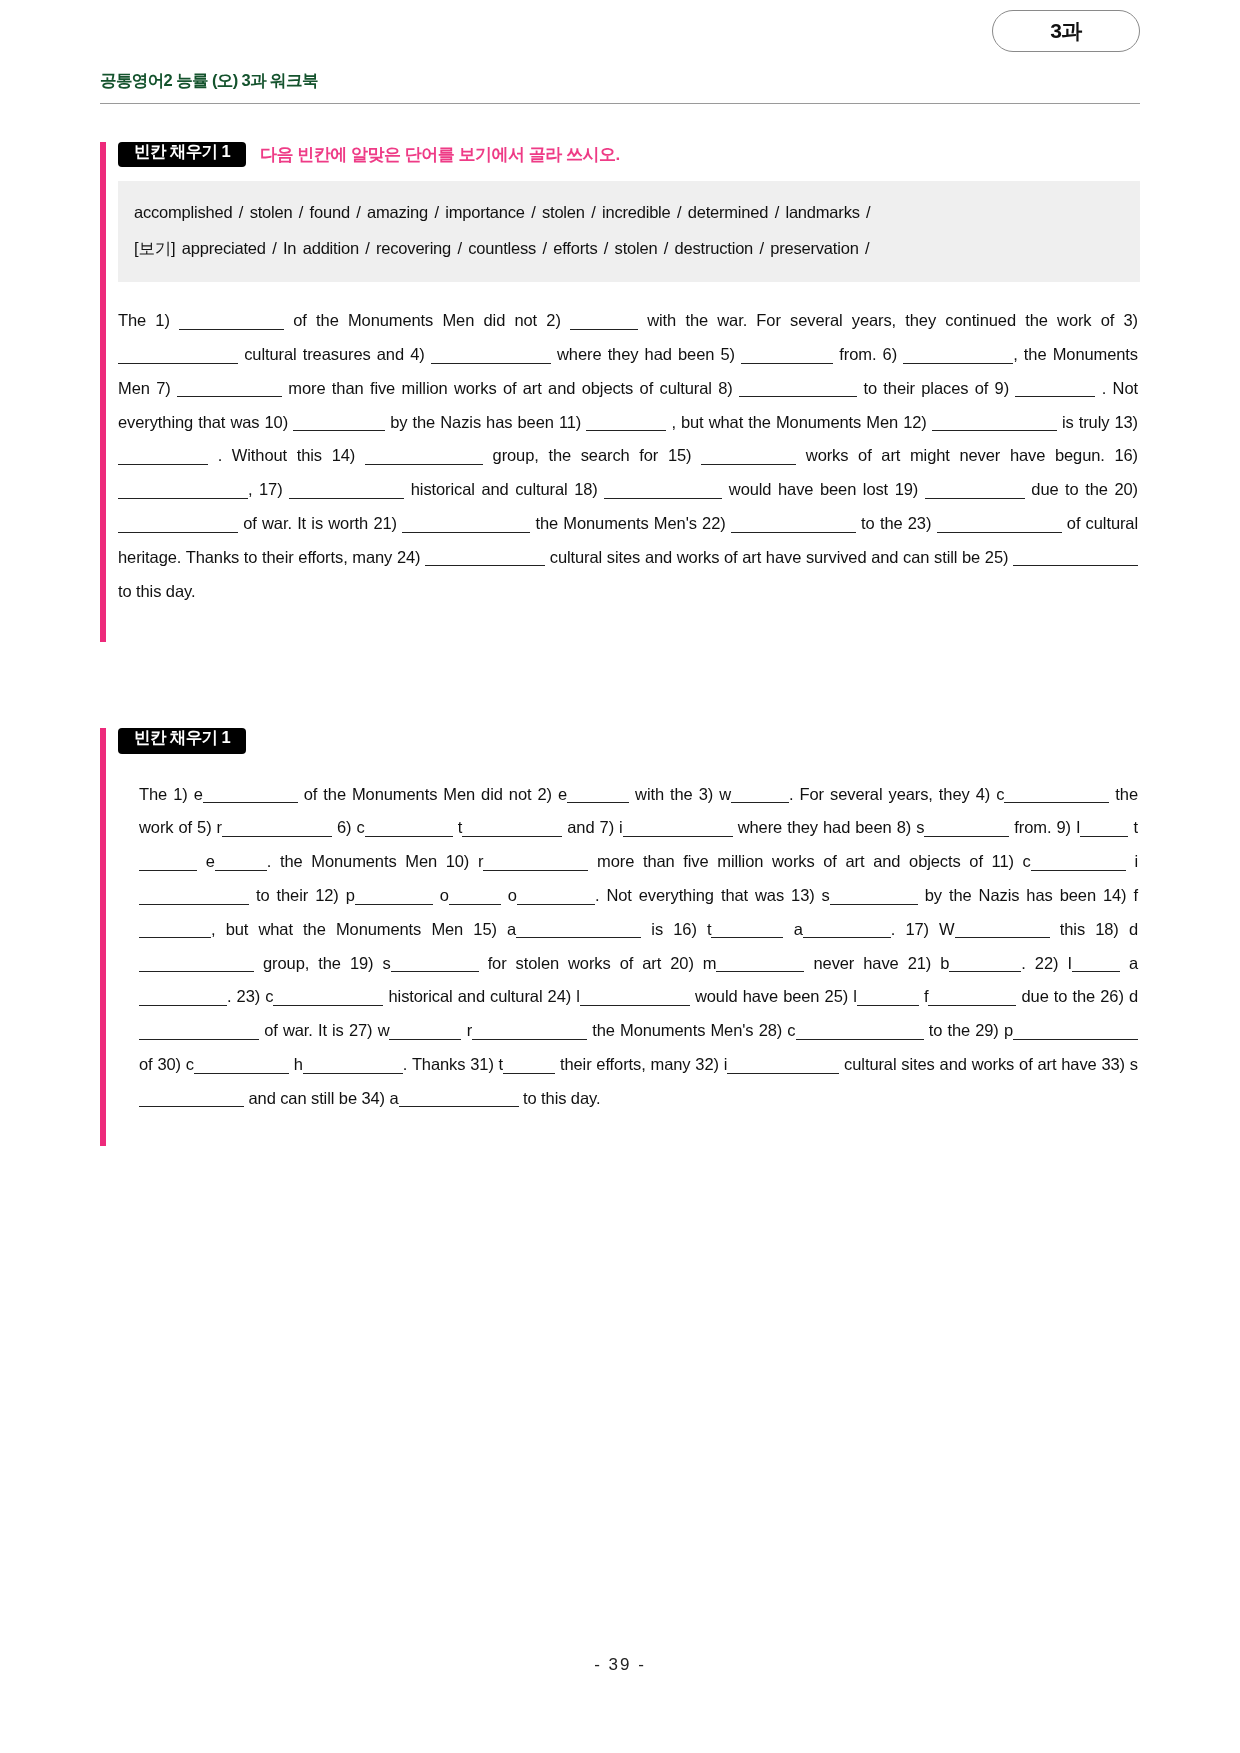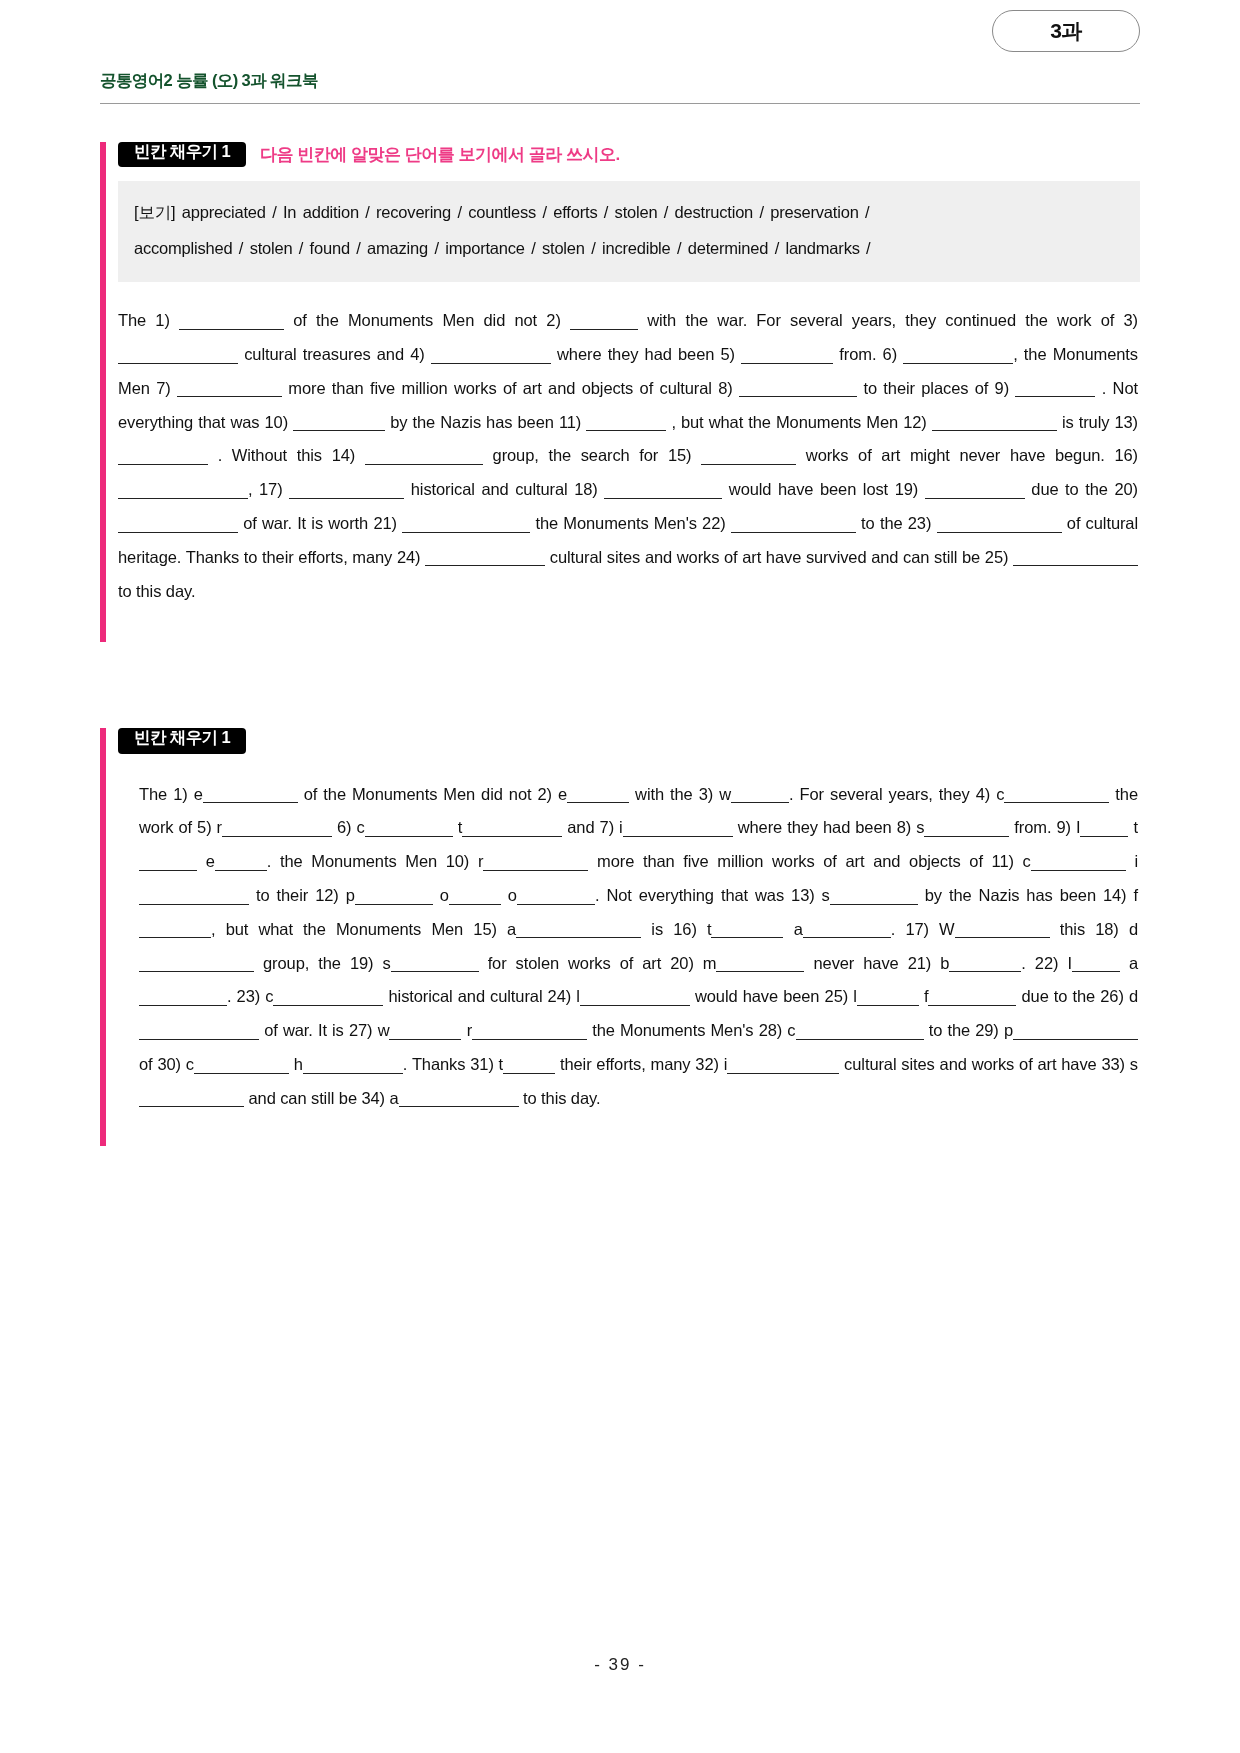--- a/index.html
+++ b/index.html
@@ -169,22 +169,22 @@
 
   <div class="section">
     <div class="section-bar"></div>
 
     <div class="section-head">
       <div class="section-tag">빈칸 채우기 1</div>
       <div class="section-instruction">다음 빈칸에 알맞은 단어를 보기에서 골라 쓰시오.</div>
     </div>
 
     <div class="wordbank">
+      <div class="bank-line">accomplished / stolen / found / amazing / importance / stolen / incredible / determined / landmarks /</div>
       <div class="bank-line">[보기]  appreciated / In addition / recovering / countless / efforts / stolen / destruction / preservation /</div>
-      <div class="bank-line">accomplished / stolen / found / amazing / importance / stolen / incredible / determined / landmarks /</div>
     </div>
 
     <div class="passage" id="passage1">The 1) <span class="blank" style="width: 105px;"></span> of the Monuments Men did not 2) <span class="blank" style="width: 68px;"></span> with the war. For several years, they continued the work of 3) <span class="blank" style="width: 120px;"></span> cultural treasures and 4) <span class="blank" style="width: 120px;"></span> where they had been 5) <span class="blank" style="width: 92px;"></span> from. 6) <span class="blank" style="width: 110px;"></span>, the Monuments Men 7) <span class="blank" style="width: 105px;"></span> more than five million works of art and objects of cultural 8) <span class="blank" style="width: 118px;"></span> to their places of 9) <span class="blank" style="width: 80px;"></span> . Not everything that was 10) <span class="blank" style="width: 92px;"></span> by the Nazis has been 11) <span class="blank" style="width: 80px;"></span> , but what the Monuments Men 12) <span class="blank" style="width: 125px;"></span> is truly 13) <span class="blank" style="width: 90px;"></span> . Without this 14) <span class="blank" style="width: 118px;"></span> group, the search for 15) <span class="blank" style="width: 95px;"></span> works of art might never have begun. 16) <span class="blank" style="width: 130px;"></span>, 17) <span class="blank" style="width: 115px;"></span> historical and cultural 18) <span class="blank" style="width: 118px;"></span> would have been lost 19) <span class="blank" style="width: 100px;"></span> due to the 20) <span class="blank" style="width: 120px;"></span> of war. It is worth 21) <span class="blank" style="width: 128px;"></span> the Monuments Men's 22) <span class="blank" style="width: 125px;"></span> to the 23) <span class="blank" style="width: 125px;"></span> of cultural heritage. Thanks to their efforts, many 24) <span class="blank" style="width: 120px;"></span> cultural sites and works of art have survived and can still be 25) <span class="blank" style="width: 125px;"></span> to this day.</div>
 
     <div style="height:34px"></div>
   </div>
 
   <div class="section-gap"></div>
 
   <div class="section">

